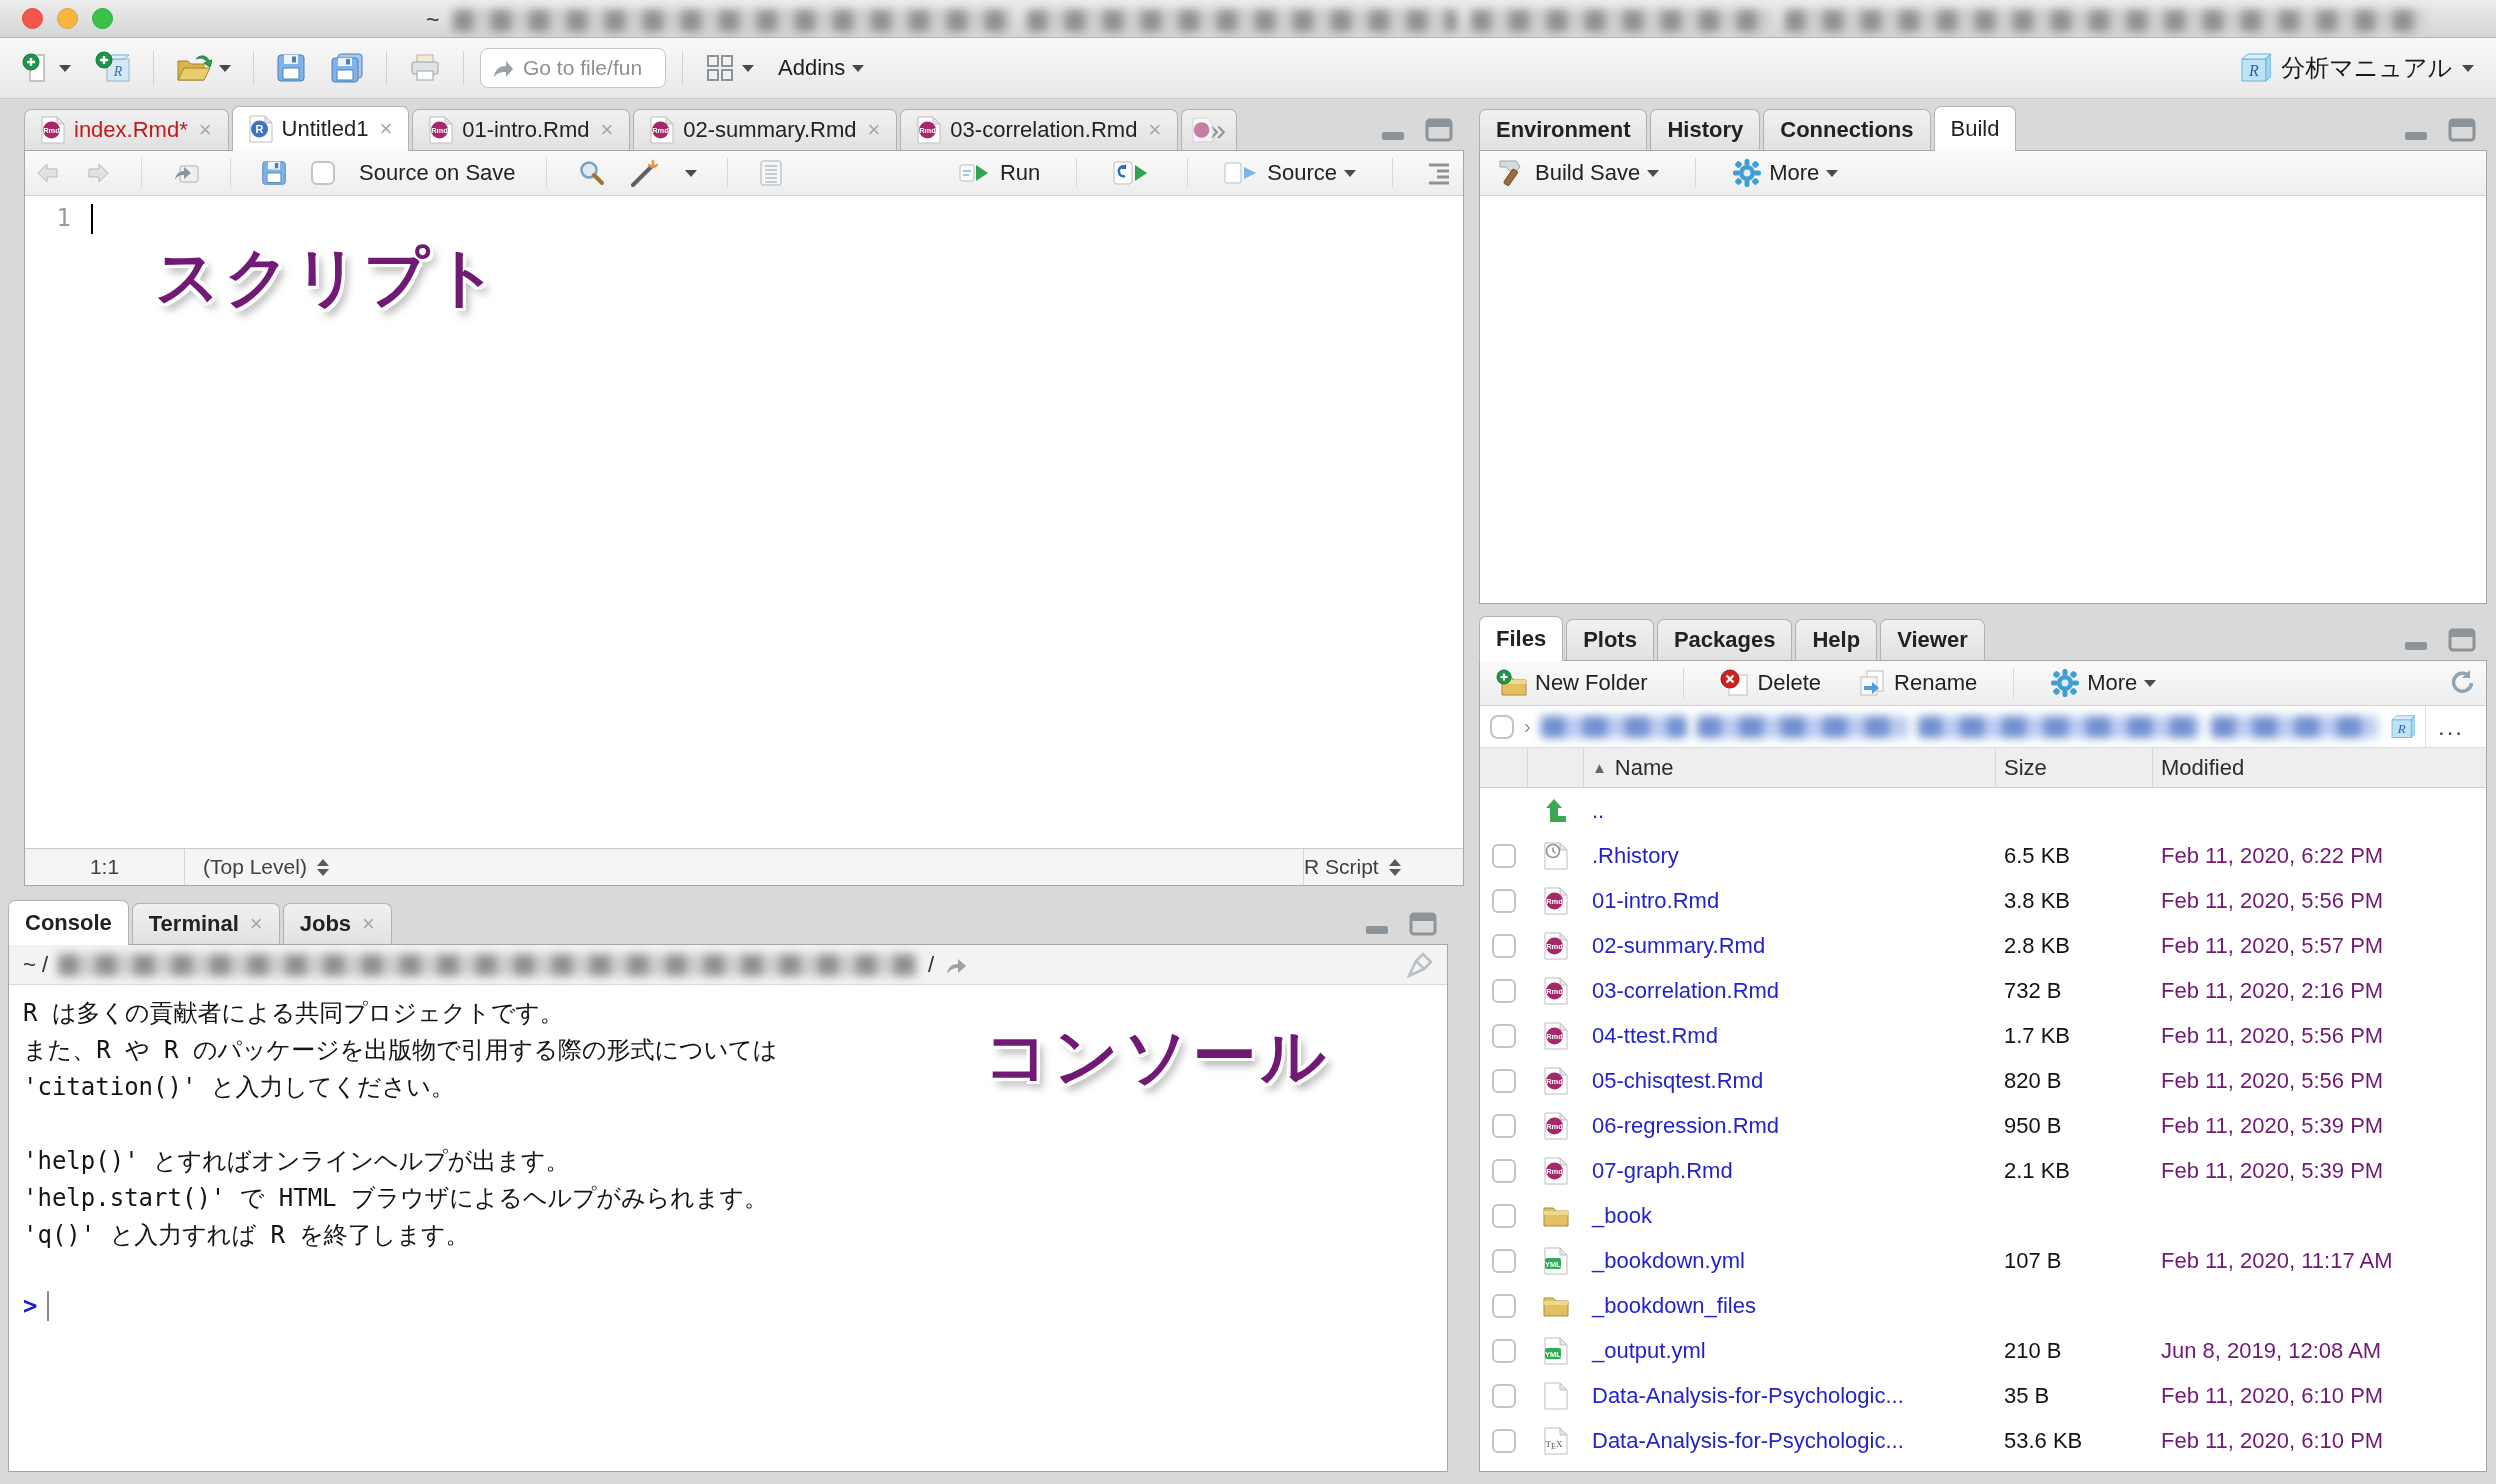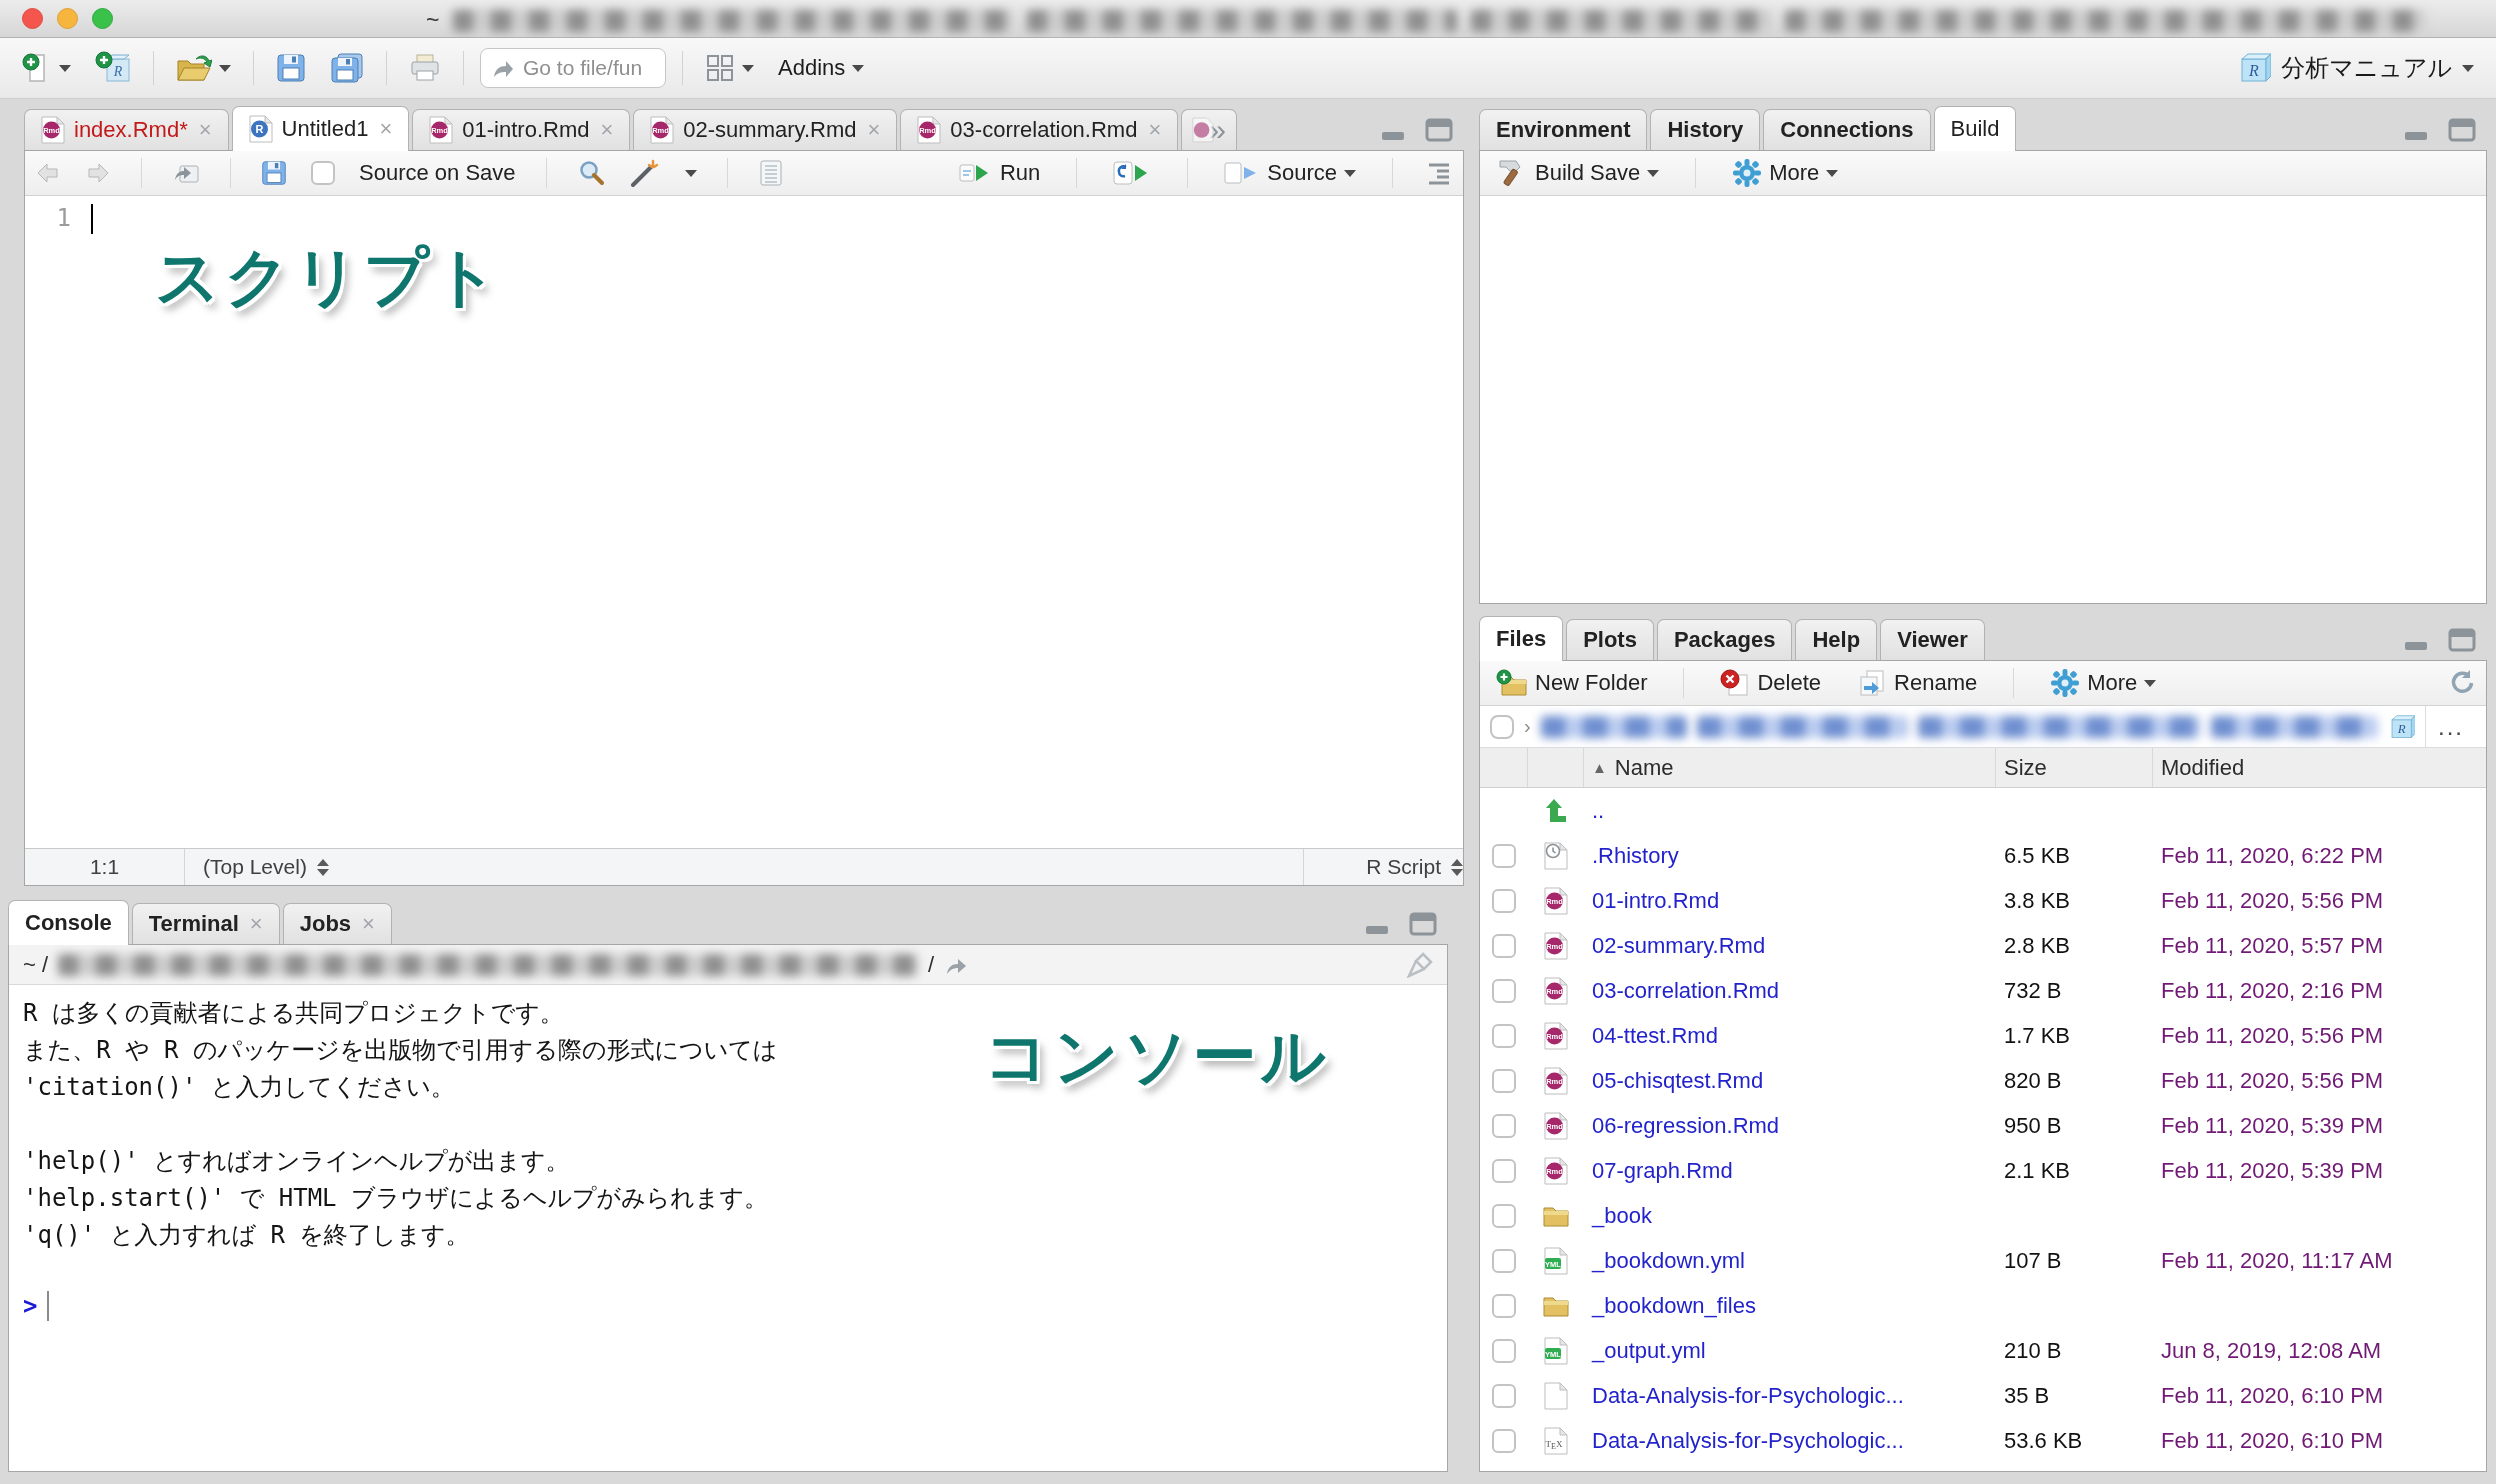--- a/index.html
+++ b/index.html
@@ -50,29 +50,29 @@
   .pane-body{flex:1;border:1px solid #a6a6a6;background:#fff;display:flex;flex-direction:column;overflow:hidden;position:relative;}
   .inner-toolbar{height:45px;background:linear-gradient(#fafafa,#eeeeee);border-bottom:1px solid #d2d2d2;
     display:flex;align-items:center;padding:0 10px;gap:24px;flex:none;font-size:22px;color:#222;}
   .isep{width:1px;height:30px;background:#d8d8d8;margin:0 6px;}
   .cbx{width:24px;height:24px;border:2px solid #c3c3c3;border-radius:6px;background:#fff;display:inline-block;flex:none;}
   
   .editor{flex:1;display:flex;position:relative;background:#fff;overflow:hidden;}
   .gutter{width:60px;flex:none;color:#9b9b9b;font-family:"DejaVu Sans Mono","Liberation Mono",monospace;
     font-size:24px;text-align:right;padding:8px 14px 0 0;}
   .cursor{width:2px;height:30px;background:#000;position:absolute;left:66px;top:8px;}
-  .watermark{position:absolute;font-size:64px;font-weight:800;color:#0f766e;letter-spacing:4px;
+  .watermark{position:absolute;font-size:64px;font-weight:800;color:#701a75;letter-spacing:4px;
     text-shadow:-3px -3px 0 #fff,3px -3px 0 #fff,-3px 3px 0 #fff,3px 3px 0 #fff,0 -3px 0 #fff,0 3px 0 #fff,-3px 0 0 #fff,3px 0 0 #fff,5px 7px 8px rgba(0,0,0,.35);}
   .wm-script{left:130px;top:38px;}
   .wm-console{left:975px;top:28px;}
   .statusbar{height:37px;background:#f3f5f6;border-top:1px solid #c9c9c9;display:flex;align-items:center;flex:none;
     font-size:21px;color:#3f4042;}
   .status-cell1{width:160px;text-align:center;border-right:1px solid #d5d5d5;height:100%;display:flex;align-items:center;justify-content:center;}
   .status-cell2{padding:0 18px;display:flex;align-items:center;height:100%;}
-  .status-right{margin-left:auto;border-left:1px solid #d5d5d5;height:100%;display:flex;align-items:center;justify-content:flex-end;width:160px;padding-left:12px;}
+  .status-right{margin-left:auto;border-left:1px solid #d5d5d5;height:100%;display:flex;align-items:center;justify-content:flex-start;width:160px;}
   .updown{display:inline-flex;flex-direction:column;gap:3px;margin-left:10px;}
   .updown i{width:0;height:0;border-left:6px solid transparent;border-right:6px solid transparent;display:block;}
   .updown .u{border-bottom:7px solid #5a5a5a;}
   .updown .d{border-top:7px solid #5a5a5a;}
   
   .console-path{height:40px;background:#f3f3f3;border-bottom:1px solid #d9d9d9;display:flex;align-items:center;
     padding:0 14px;gap:10px;flex:none;font-size:22px;color:#2e2e2e;}
   .console-body{flex:1;position:relative;padding:10px 0 0 14px;
     font-family:"DejaVu Sans Mono","Liberation Mono",monospace;font-size:24px;color:#141414;}
   .cline{min-height:37px;line-height:37px;white-space:pre;}

